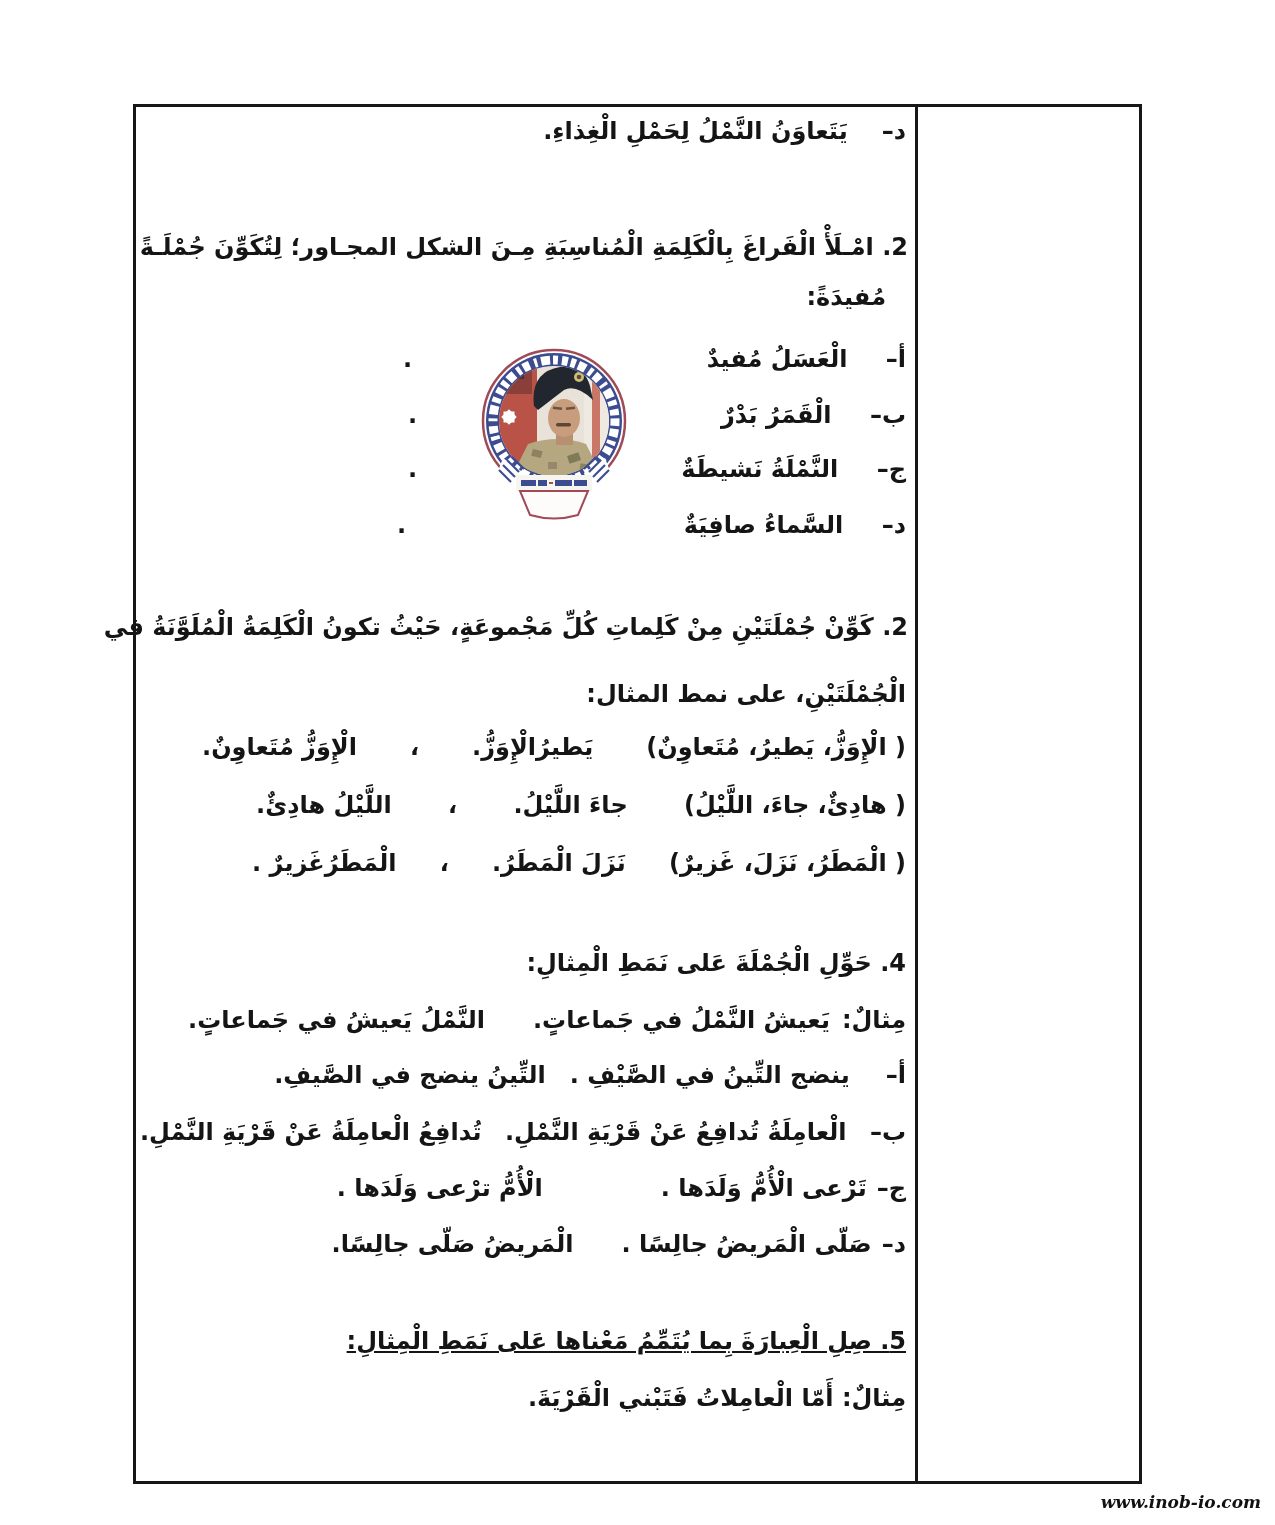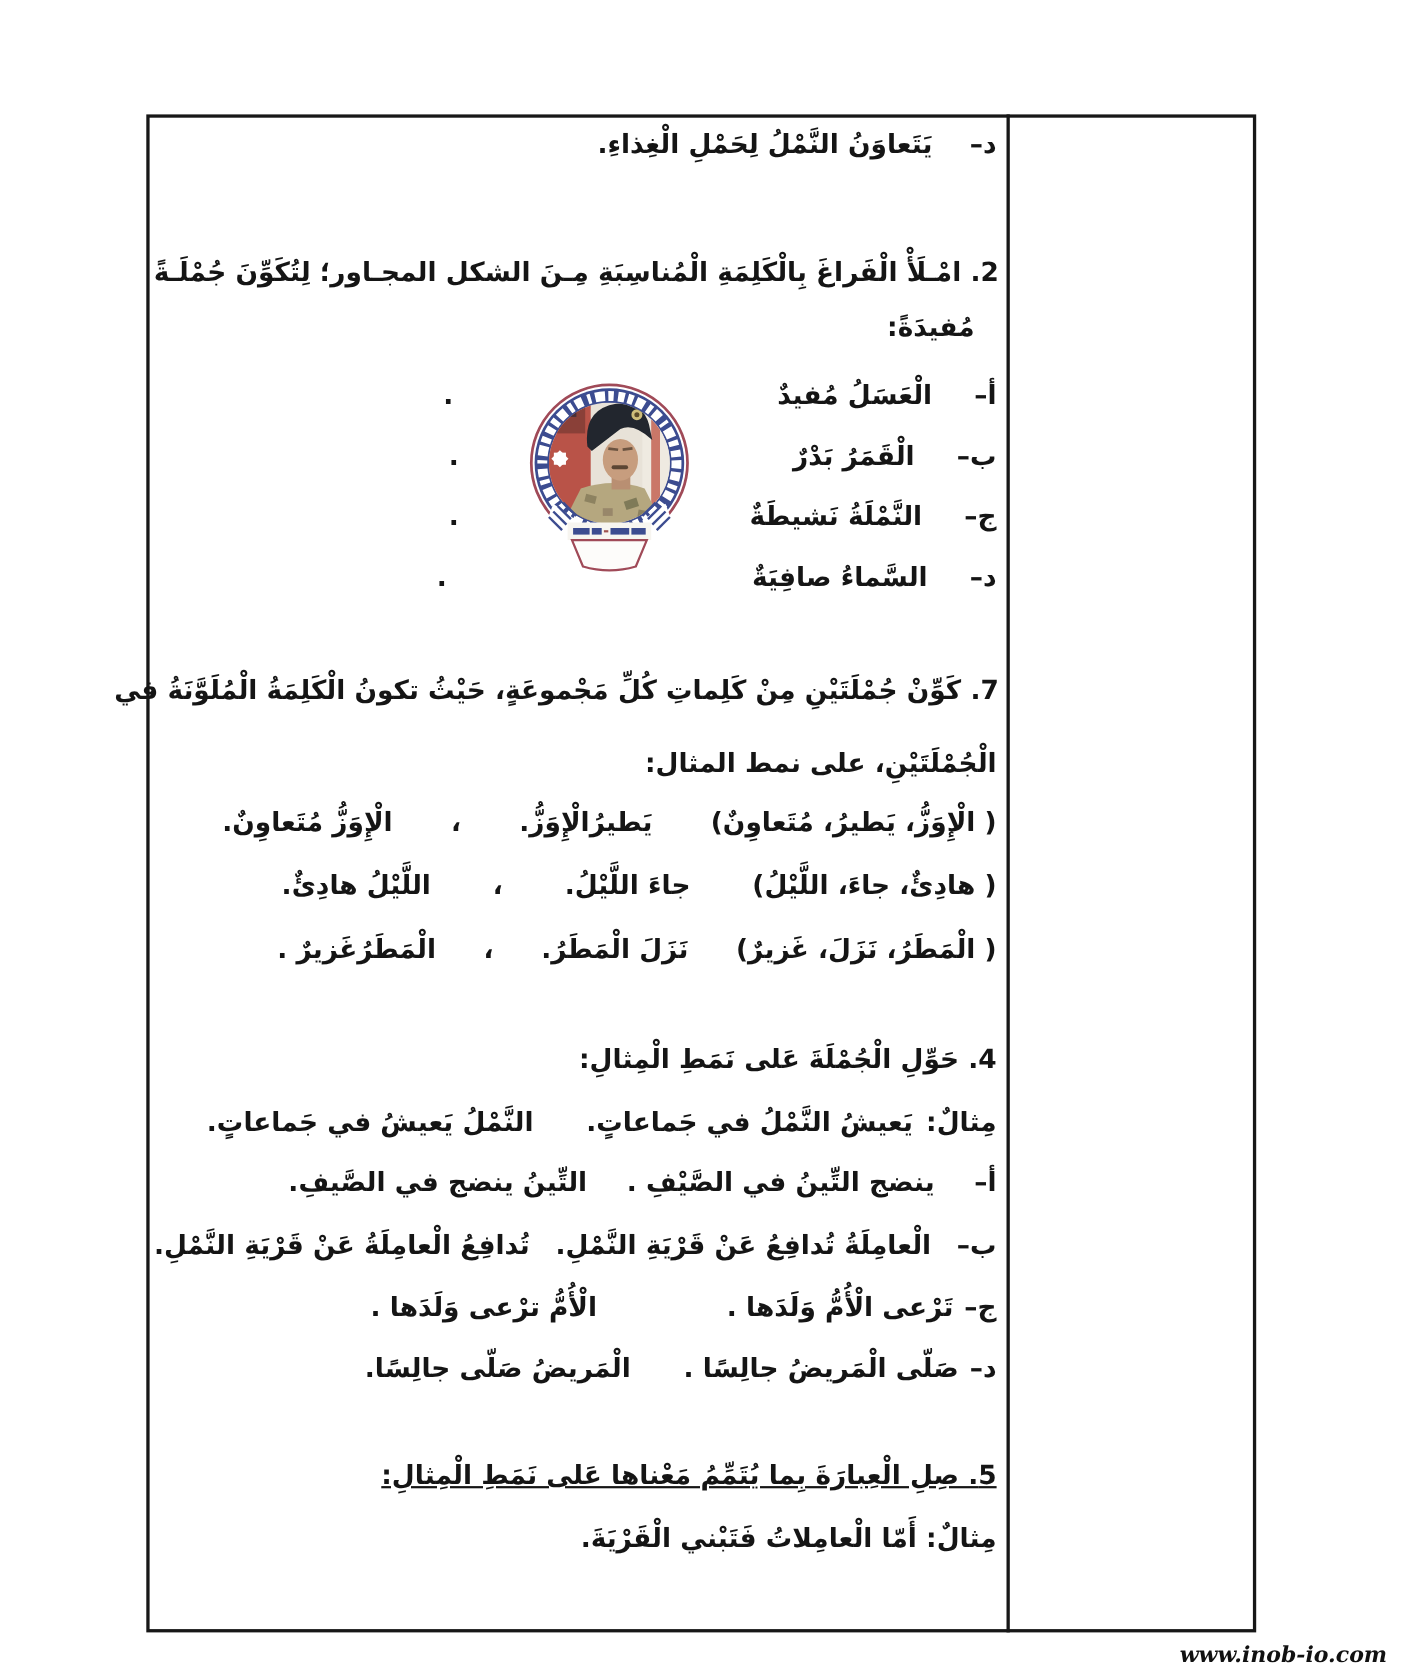--- a/index.html
+++ b/index.html
@@ -18,29 +18,29 @@
   
   .content{
     position:absolute;left:140px;top:104px;width:772px;height:1380px;
     direction:rtl;font-weight:700;font-size:24px;line-height:46px;
   }
   .line{position:absolute;right:6px;white-space:nowrap;}
   .full{left:2px;right:4px;text-align:justify;text-align-last:justify;}
   .flexrow{display:flex;align-items:baseline;}
   .spread{left:0;right:6px;display:flex;justify-content:space-between;align-items:baseline;white-space:nowrap;}
   .g12{margin-right:12px;} .g30{margin-right:30px;text-align:right;} .g34{margin-right:34px;}
-  .g36{margin-right:36px;} .g32{margin-right:36px;} .g48{margin-right:48px;}
+  .g36{margin-right:36px;} .g32{margin-right:24px;} .g48{margin-right:48px;}
   .g10{margin-right:10px;} .g118{margin-right:118px;}
   .q2row{position:absolute;left:0;right:6px;white-space:nowrap;}
   .q2row .dot{position:absolute;top:0;font-weight:700;}
   .emblem-wrap{position:absolute;left:336px;top:240px;width:160px;height:185px;}
   .watermark{
     position:absolute;right:14px;top:1492px;direction:ltr;
     font-family:"DejaVu Serif", serif;font-style:italic;font-weight:700;
-    font-size:20px;color:#111;letter-spacing:0px;
+    font-size:17px;color:#111;letter-spacing:0px;
   }
 </style>
 </head>
 <body>
 
 <div class="frame"></div>
 <div class="side-line"></div>
 
 <div class="content">
 
@@ -136,21 +136,21 @@
         <rect x="62" y="136" width="9" height="6" fill="#3c4c90"></rect>
         <rect x="73" y="138" width="4" height="2" fill="#a0524e"></rect>
         <rect x="79" y="136" width="17" height="6" fill="#3c4c90"></rect>
         <rect x="98" y="136" width="13" height="6" fill="#3c4c90"></rect>
       </g>
 
       <path d="M44 147 L112 147 L102 171 Q78 178 54 171 Z" fill="#fdfcfa" stroke-width="2" stroke="#a04a58"></path>
     </svg>
   </div>
 
-  <div class="line full" style="top:500px;">7. كَوِّنْ جُمْلَتَيْنِ مِنْ كَلِماتِ كُلِّ مَجْموعَةٍ، حَيْثُ تكونُ الْكَلِمَةُ الْمُلَوَّنَةُ في</div>
+  <div class="line full" style="top:500px;">2. كَوِّنْ جُمْلَتَيْنِ مِنْ كَلِماتِ كُلِّ مَجْموعَةٍ، حَيْثُ تكونُ الْكَلِمَةُ الْمُلَوَّنَةُ في</div>
   <div class="line" style="top:567px;">الْجُمْلَتَيْنِ، على نمط المثال:</div>
 
   <div class="spread" style="position:absolute;top:620px;padding-left:62px;">
     <span>( الْإِوَزُّ، يَطيرُ، مُتَعاوِنٌ)</span>
     <span>يَطيرُالْإِوَزُّ.</span>
     <span>،</span>
     <span>الْإِوَزُّ مُتَعاوِنٌ.</span>
   </div>
   <div class="spread" style="position:absolute;top:678px;padding-left:116px;">
     <span>( هادِئٌ، جاءَ، اللَّيْلُ)</span>

